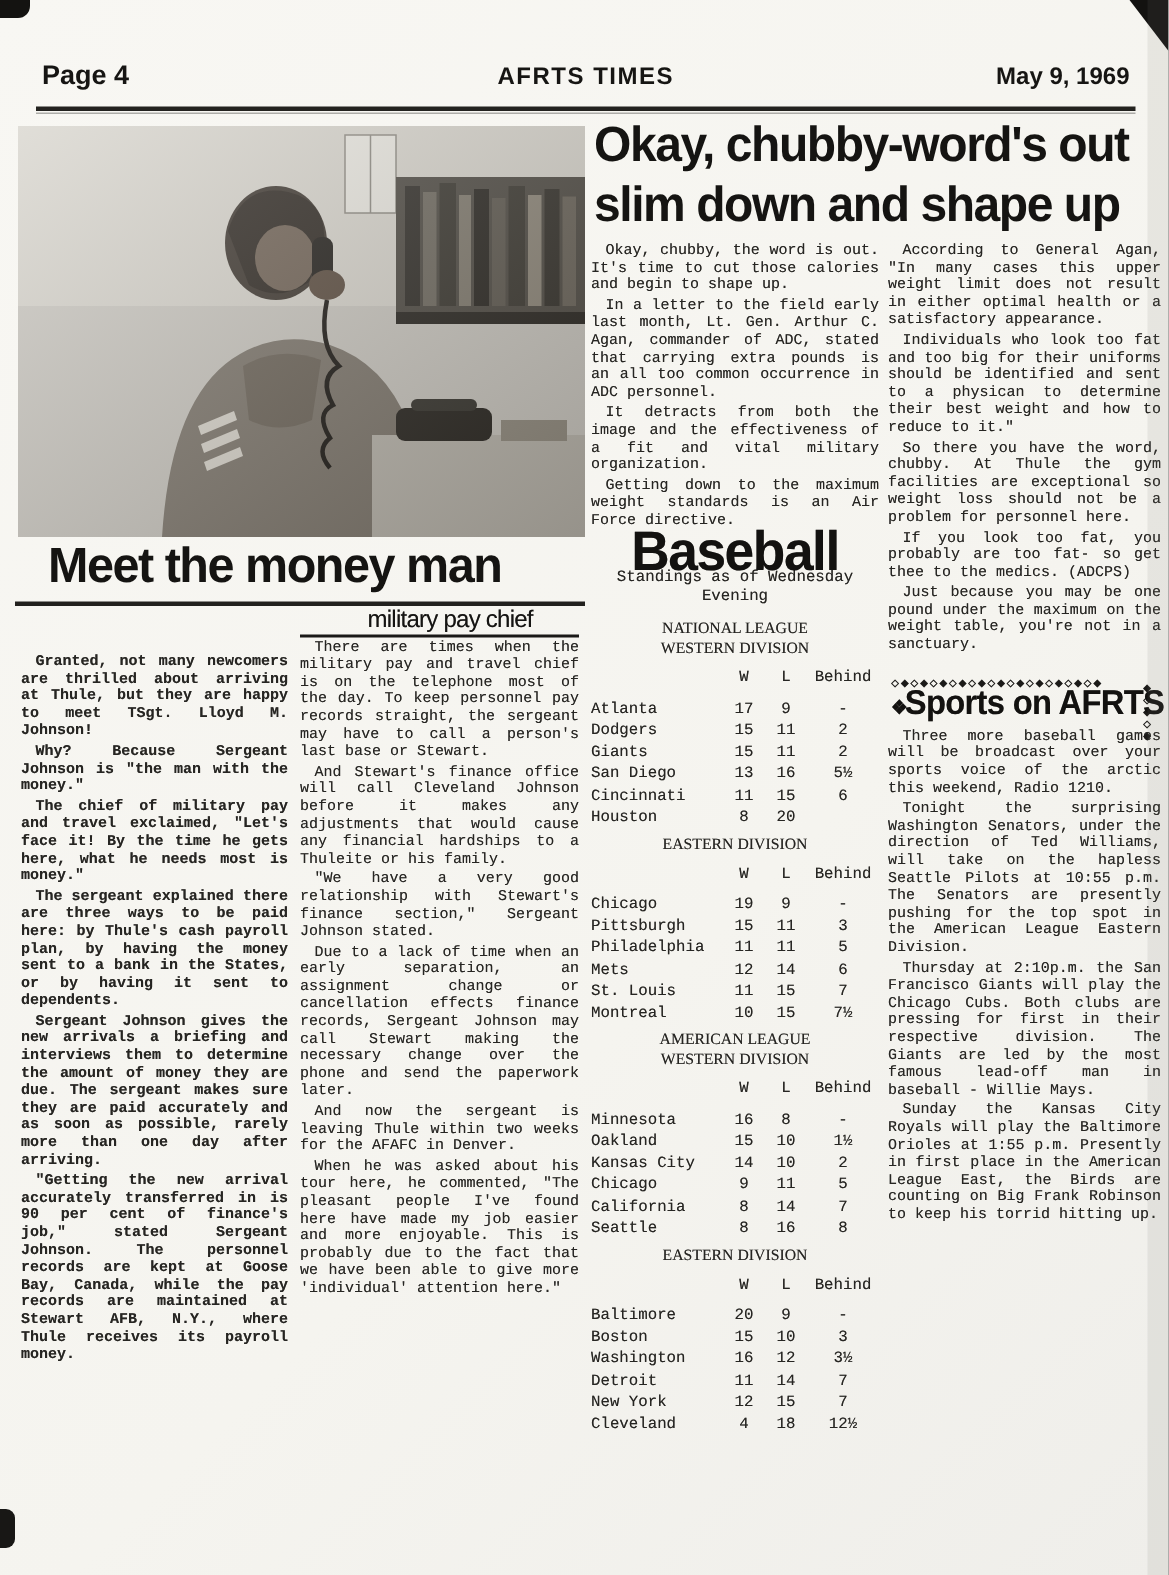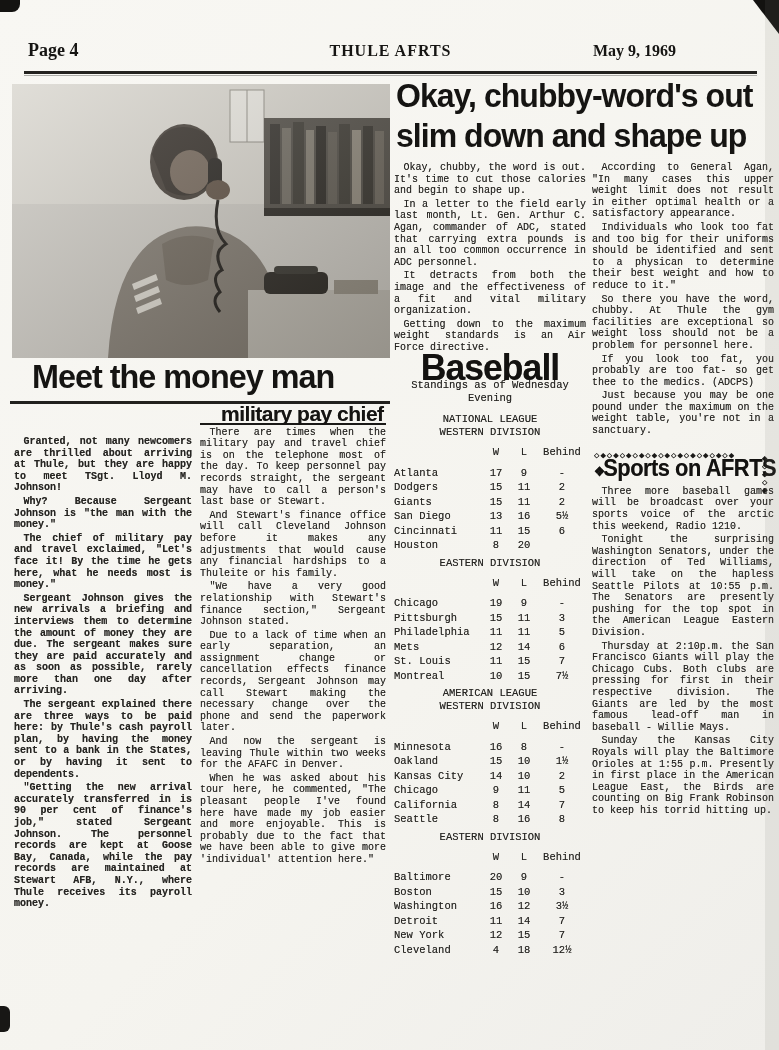--- a/index.html
+++ b/index.html
@@ -12,24 +12,24 @@
   .sheet::after{ content:""; position:absolute; top:0; right:0; width:14px; height:100%;
     background:rgba(120,120,118,0.12); pointer-events:none; }
 
   
   .art-tl { position:absolute; left:0; top:0; width:20px; height:12px; background:#141311; border-radius:0 0 8px 0; }
   .art-tr { position:absolute; right:0; top:0; width:0; height:0; border-top:34px solid #131210; border-left:26px solid transparent; }
   .art-bl { position:absolute; left:0; bottom:18px; width:10px; height:26px; background:#181715; border-radius:0 6px 6px 0; }
 
   
   .masthead { position:absolute; left:28px; right:26px; top:40px; display:flex; align-items:baseline;
-    font-family:Liberation Serif, serif; font-weight:bold; color:#161513; }
+    font-family:Liberation Sans, sans-serif; font-weight:bold; color:#161513; }
   .masthead .page-no { width:160px; font-size:18px; letter-spacing:0; }
   .masthead .paper-title { flex:1; text-align:center; font-size:16px; letter-spacing:1px; }
-  .masthead .date { width:160px; font-size:16px; }
+  .masthead .date { width:160px; text-align:right; font-size:16px; }
   .mast-rule { position:absolute; left:24px; right:22px; top:71px; height:3px; background:#23221f; }
   .mast-rule::after { content:""; position:absolute; left:0; right:0; top:4px; height:1px; background:rgba(35,34,31,.35); }
 
   
   .photo { position:absolute; left:12px; top:84px; width:378px; height:274px; background:#cfccc5; overflow:hidden; }
   .photo svg { display:block; width:100%; height:100%; }
 
   
   .headline { font-family:"Liberation Sans", sans-serif; font-weight:bold; color:#151412; letter-spacing:-1px; line-height:1.05; }
   .money-head { position:absolute; left:32px; top:360px; font-size:33px; transform:scaleX(.98); transform-origin:left; }
@@ -38,30 +38,30 @@
 
   
   .bodycol { position:absolute; font-size:10px; line-height:11.6px; text-align:justify; color:#262522;
     text-shadow:0 0 .4px rgba(38,37,34,.55); }
   .bodycol p { margin:0 0 2px 0; text-indent:1.6ch; }
   .col-money-1 { left:14px;  top:436px; width:178px;font-weight:bold; }
   .col-money-2 { left:200px; top:408px; width:186px; }
   .col-chubby-1 { left:394px; top:162px; width:192px; }
   .col-chubby-2 { left:592px; top:162px; width:182px; }
 
-  .subhead { font-family:"Liberation Sans", sans-serif; font-weight:bold; font-size:21px; letter-spacing:-0.5px;
+  .subhead { font-family:"Liberation Sans", sans-serif; font-weight:normal; font-size:16px; letter-spacing:-0.5px;
     color:#151412; text-align:center; text-indent:0; margin:0 0 7px 0; border-bottom:2px solid #1a1917; padding-bottom:3px; }
 
   
   .baseball-title { font-family:"Liberation Sans", sans-serif; font-weight:bold; font-size:37px; letter-spacing:-1px;
     color:#131210; text-align:center; margin:8px 0 6px 0; transform:scaleX(.96); }
   .standings-sub { text-align:center; font-size:10.5px; line-height:13px; margin-bottom:8px; }
   .standings-sub .ul { }
   .division-block { margin-bottom:4px; }
-  .league-line, .division-line { text-align:center; font-size:10.5px; line-height:13px; }
+  .league-line, .division-line { text-align:center; font-size:10.5px; line-height:13px;font-family:Liberation Serif, serif; }
   .league-line:empty { display:none; }
   .stand-grid { display:grid; grid-template-columns:88px 28px 28px 48px; font-size:10.5px; line-height:14.5px; margin-top:6px; }
   .stand-grid span { white-space:nowrap; }
   .c-team { text-align:left; }
   .c-num { text-align:center; }
 
   
   .sports-box { position:relative; margin:10px 0 6px 0; padding:4px 14px 2px 2px; }
   .diamond-top { font-size:9px; letter-spacing:1px; color:#1b1a18; white-space:nowrap; overflow:hidden; }
   .diamond-right { position:absolute; right:0; top:8px; width:12px; font-size:9px; line-height:8px; color:#1b1a18;
@@ -74,21 +74,21 @@
 <body>
 
 <div class="sheet">
 
   <div class="art-tl"></div>
   <div class="art-tr"></div>
   <div class="art-bl"></div>
 
   <div class="masthead">
     <div class="page-no">Page 4</div>
-    <div class="paper-title">THULE AFRTS</div>
+    <div class="paper-title">AFRTS TIMES</div>
     <div class="date">May 9, 1969</div>
   </div>
   <div class="mast-rule"></div>
 
   <div class="photo">
     <svg viewBox="0 0 378 274" preserveAspectRatio="none">
       <rect x="0" y="0" width="378" height="274" fill="#c9c6bf"></rect>
       <rect x="0" y="0" width="378" height="120" fill="#d6d3cb"></rect>
 
       <rect x="218" y="6" width="34" height="52" fill="#e8e6df" stroke="#8a877f"></rect>
@@ -142,22 +142,22 @@
     </svg>
   </div>
 
   <div class="headline money-head">Meet the money man</div>
   <div class="money-rule"></div>
 
   <div class="bodycol col-money-1">
       <p>Granted, not many newcomers are thrilled about arriving at Thule, but they are happy to meet TSgt. Lloyd M. Johnson!</p>
       <p>Why? Because Sergeant Johnson is "the man with the money."</p>
       <p>The chief of military pay and travel exclaimed, "Let's face it! By the time he gets here, what he needs most is money."</p>
+      <p>The sergeant explained there are three ways to be paid here: by Thule's cash payroll plan, by having the money sent to a bank in the States, or by having it sent to dependents.</p>
       <p>Sergeant Johnson gives the new arrivals a briefing and interviews them to determine the amount of money they are due. The sergeant makes sure they are paid accurately and as soon as possible, rarely more than one day after arriving.</p>
-      <p>The sergeant explained there are three ways to be paid here: by Thule's cash payroll plan, by having the money sent to a bank in the States, or by having it sent to dependents.</p>
       <p>"Getting the new arrival accurately transferred in is 90 per cent of finance's job," stated Sergeant Johnson.  The personnel records are kept at Goose Bay, Canada, while the pay records are maintained at Stewart AFB, N.Y., where Thule receives its payroll money.</p>
     </div>
 
   <div class="bodycol col-money-2">
     <p class="subhead">military pay chief</p>
     <div>
         <p>There are times when the military pay and travel chief is on the telephone most of the day.  To keep personnel pay records straight, the sergeant may have to call a person's last base or Stewart.</p>
         <p>And Stewart's finance office will call Cleveland Johnson before it makes any adjustments that would cause any financial hardships to a Thuleite or his family.</p>
         <p>"We have a very good relationship with Stewart's finance section," Sergeant Johnson stated.</p>
         <p>Due to a lack of time when an early separation, an assignment change or cancellation effects finance records, Sergeant Johnson may call Stewart making the necessary change over the phone and send the paperwork later.</p>

